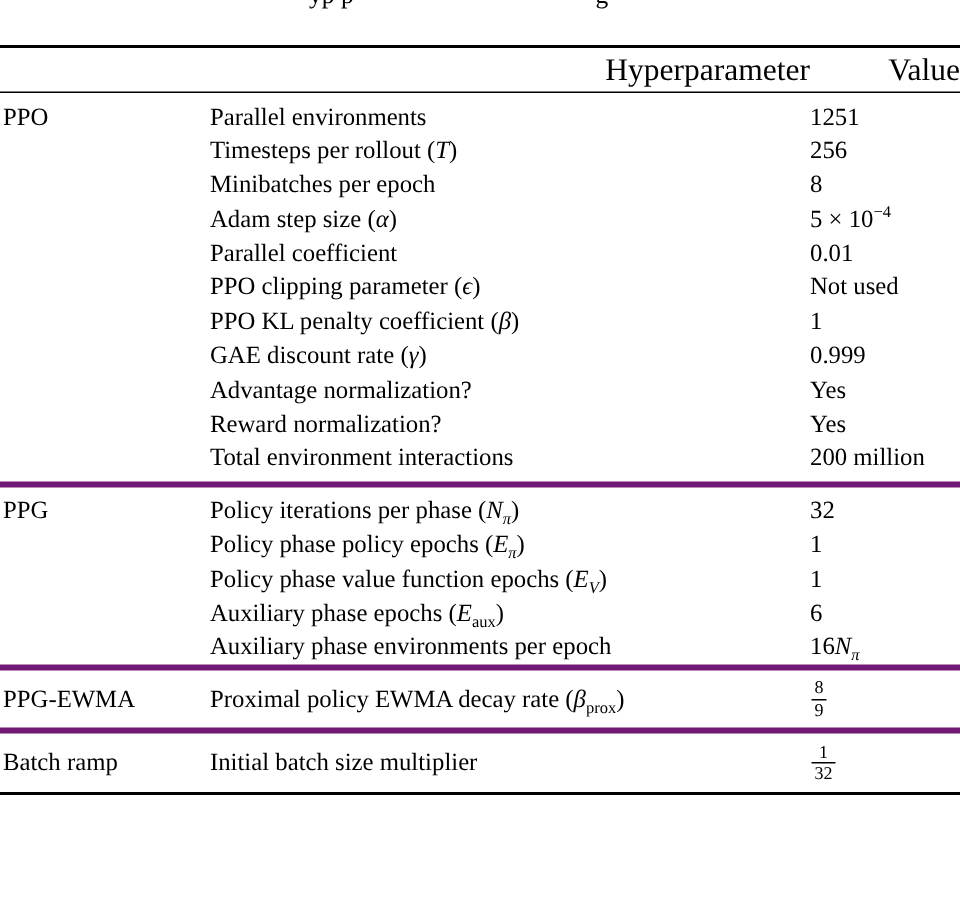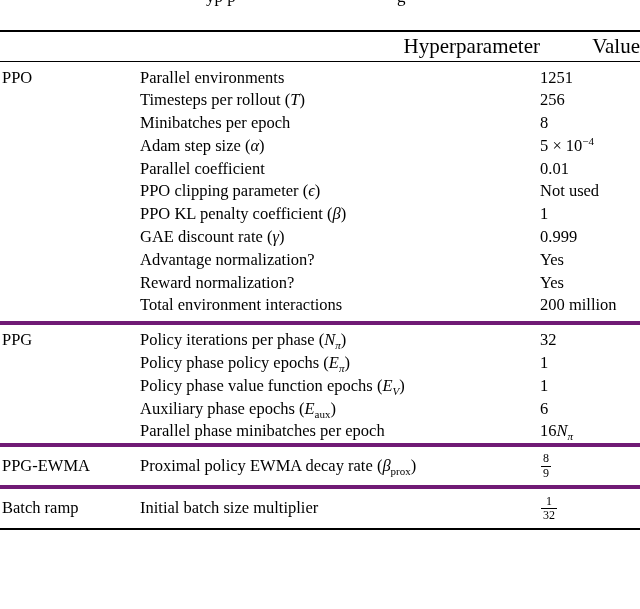--- a/index.html
+++ b/index.html
@@ -146,21 +146,21 @@
           <td class="param">Policy phase value function epochs (<i>E</i><sub><i>V</i></sub>)</td>
           <td class="value">1</td>
         </tr>
         <tr>
           <td class="section"></td>
           <td class="param">Auxiliary phase epochs (<i>E</i><sub>aux</sub>)</td>
           <td class="value">6</td>
         </tr>
         <tr>
           <td class="section"></td>
-          <td class="param">Parallel phase minibatches per epoch</td>
+          <td class="param">Auxiliary phase environments per epoch</td>
           <td class="value">16<i>N</i><sub><i>π</i></sub></td>
         </tr>
         <tr class="section-start ruled section-end">
           <td class="section">PPG-EWMA</td>
           <td class="param">Proximal policy EWMA decay rate (<i>β</i><sub>prox</sub>)</td>
           <td class="value"><span class="frac"><span class="num">8</span><span class="den">9</span></span></td>
         </tr>
         <tr class="section-start ruled section-end">
           <td class="section">Batch ramp</td>
           <td class="param">Initial batch size multiplier</td>

